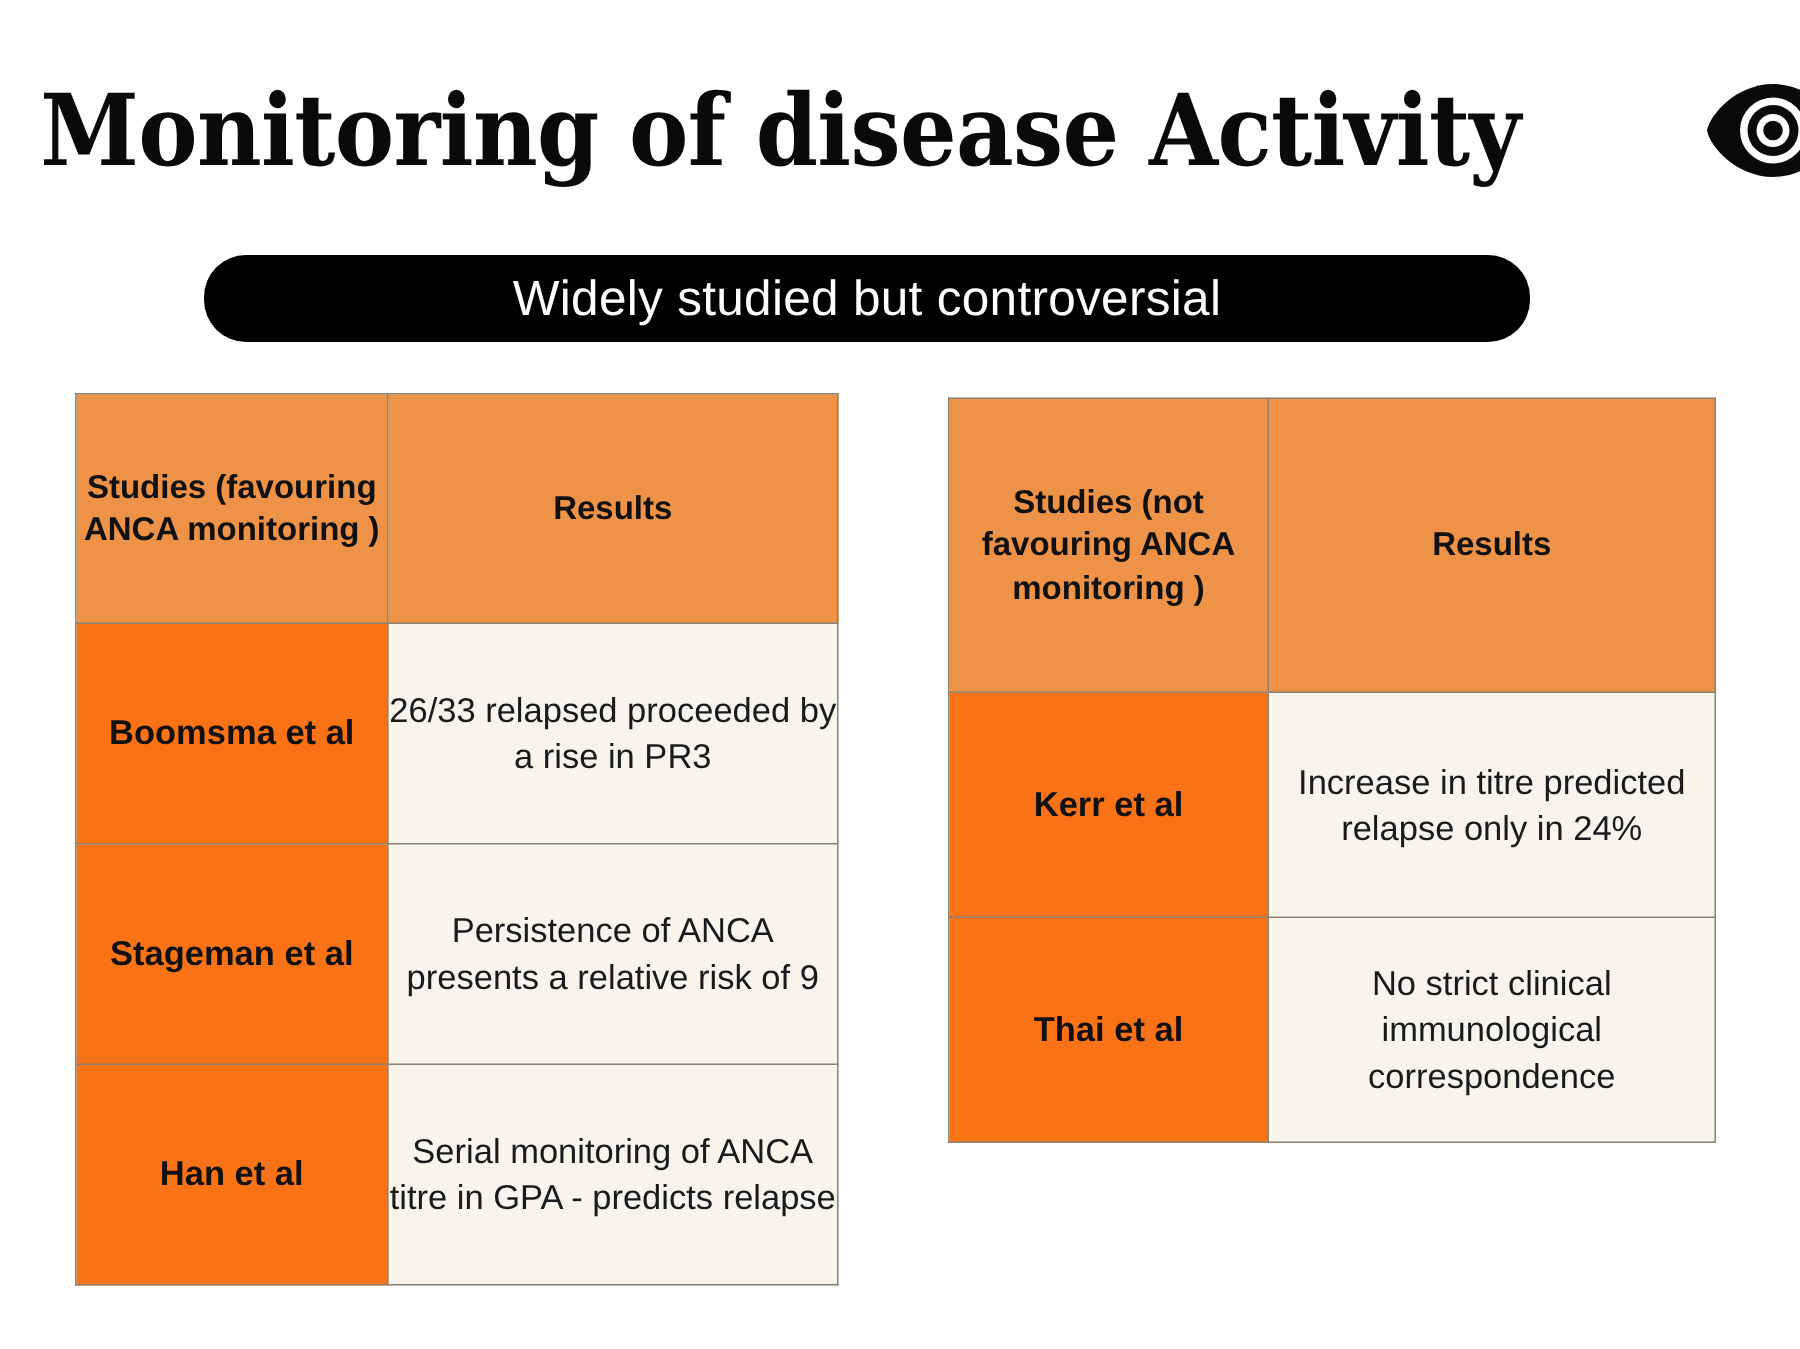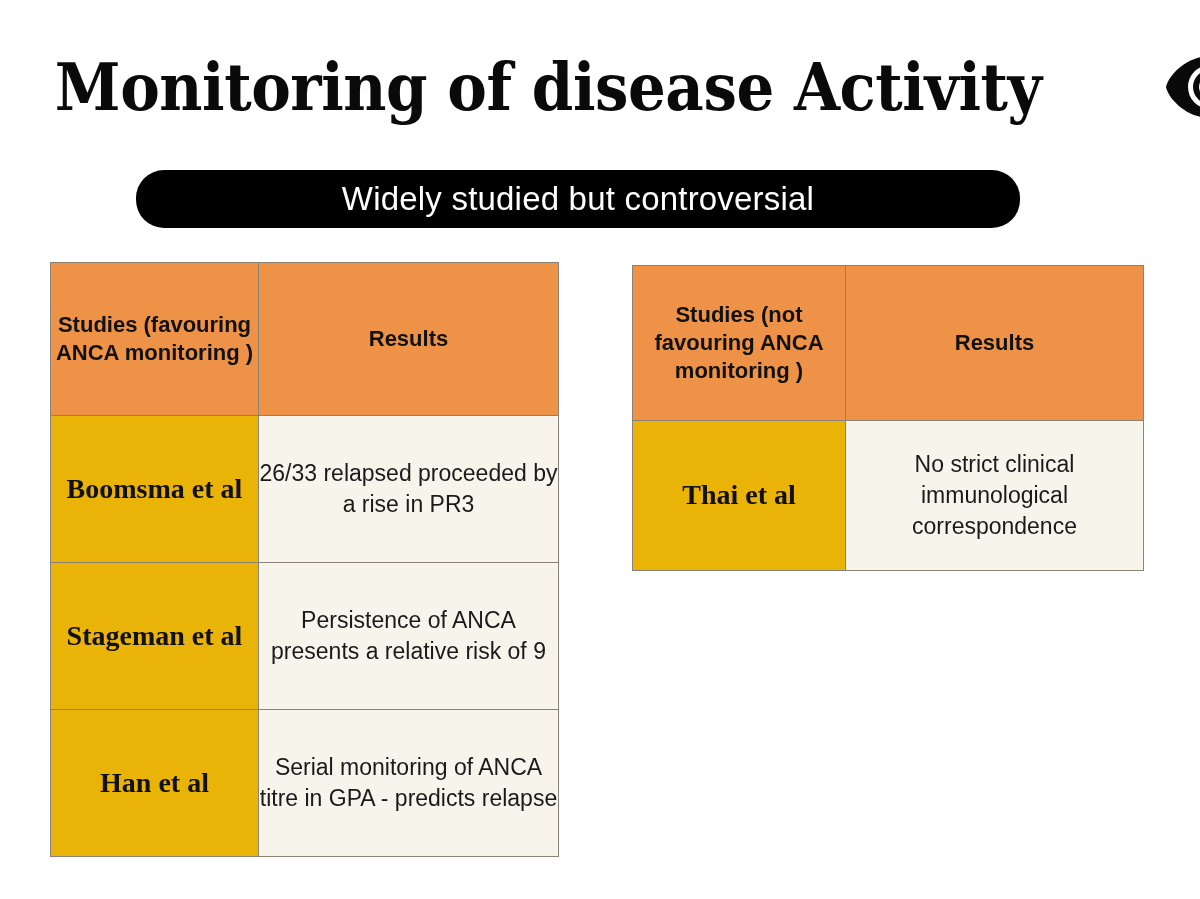--- a/index.html
+++ b/index.html
@@ -17,21 +17,21 @@
 
   
   .title-row {
     position: absolute;
     left: 0;
     top: 42px;
     width: 1200px;
     height: 90px;
     display: flex;
     align-items: center;
-    justify-content: flex-start;
+    justify-content: center;
     gap: 68px;
   }
   .page-title {
     font-family: "DejaVu Serif", "Liberation Serif", serif;
     font-weight: bold;
     font-size: 66px;
     line-height: 1;
     color: #0a0a0a;
     letter-spacing: -0.5px;
     transform: scaleX(0.90);
@@ -87,31 +87,30 @@
   .th-cell {
     background: #ed9247;
     color: #111111;
     font-weight: bold;
     font-size: 22px;
     line-height: 1.28;
     padding: 10px 6px;
   }
   #table-left  .th-cell.col-study { width: 208px; height: 153px; margin-top: 15px; }
   #table-left  .th-cell.col-res   { width: 300px; }
-  #table-right .th-cell.col-study { width: 213px; height: 155px; }
+  #table-right .th-cell.col-study { width: 213px; height: 196px; }
   #table-right .th-cell.col-res   { width: 298px; }
 
   .study-cell {
-    background: #eab308;
+    background: #f97316;
     color: #111111;
     font-weight: bold;
-    font-size: 28px;
+    font-size: 23px;
     line-height: 1.3;
     padding: 8px 6px;
-    font-family: Liberation Serif, serif;
   }
   .result-cell {
     background: #f6f4eb;
     color: #1a1a1a;
     font-weight: 400;
     font-size: 23px;
     line-height: 1.34;
     padding: 10px 14px;
     margin-left: 41px;
   }
@@ -162,17 +161,21 @@
 
 <table class="data-table" id="table-right">
   <thead>
     <tr>
       <th class="th-cell col-study">Studies (not favouring ANCA monitoring )</th>
       <th class="th-cell col-res">Results</th>
     </tr>
   </thead>
   <tbody>
     <tr>
+      <td class="study-cell">Kerr et al</td>
+      <td class="result-cell">Increase in titre predicted relapse only in 24%</td>
+    </tr>
+    <tr>
       <td class="study-cell">Thai et al</td>
       <td class="result-cell">No strict clinical immunological correspondence</td>
     </tr>
   </tbody>
 </table>
 
 </body></html>

